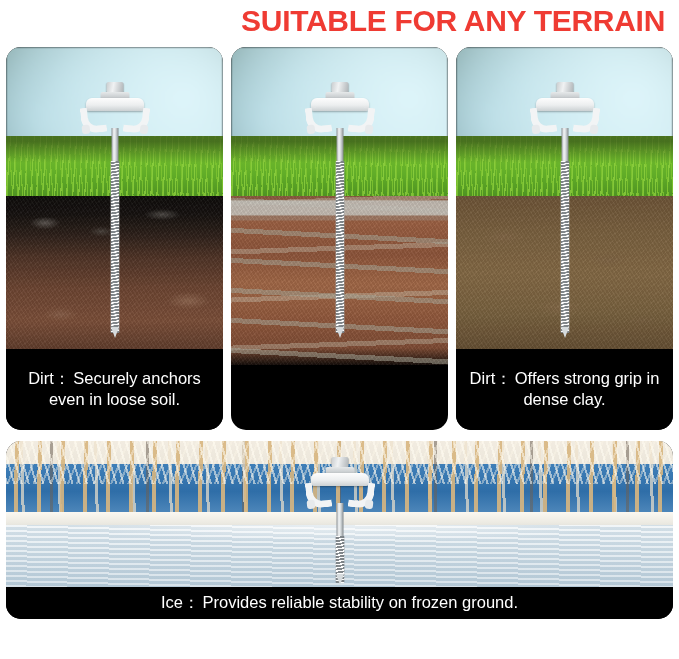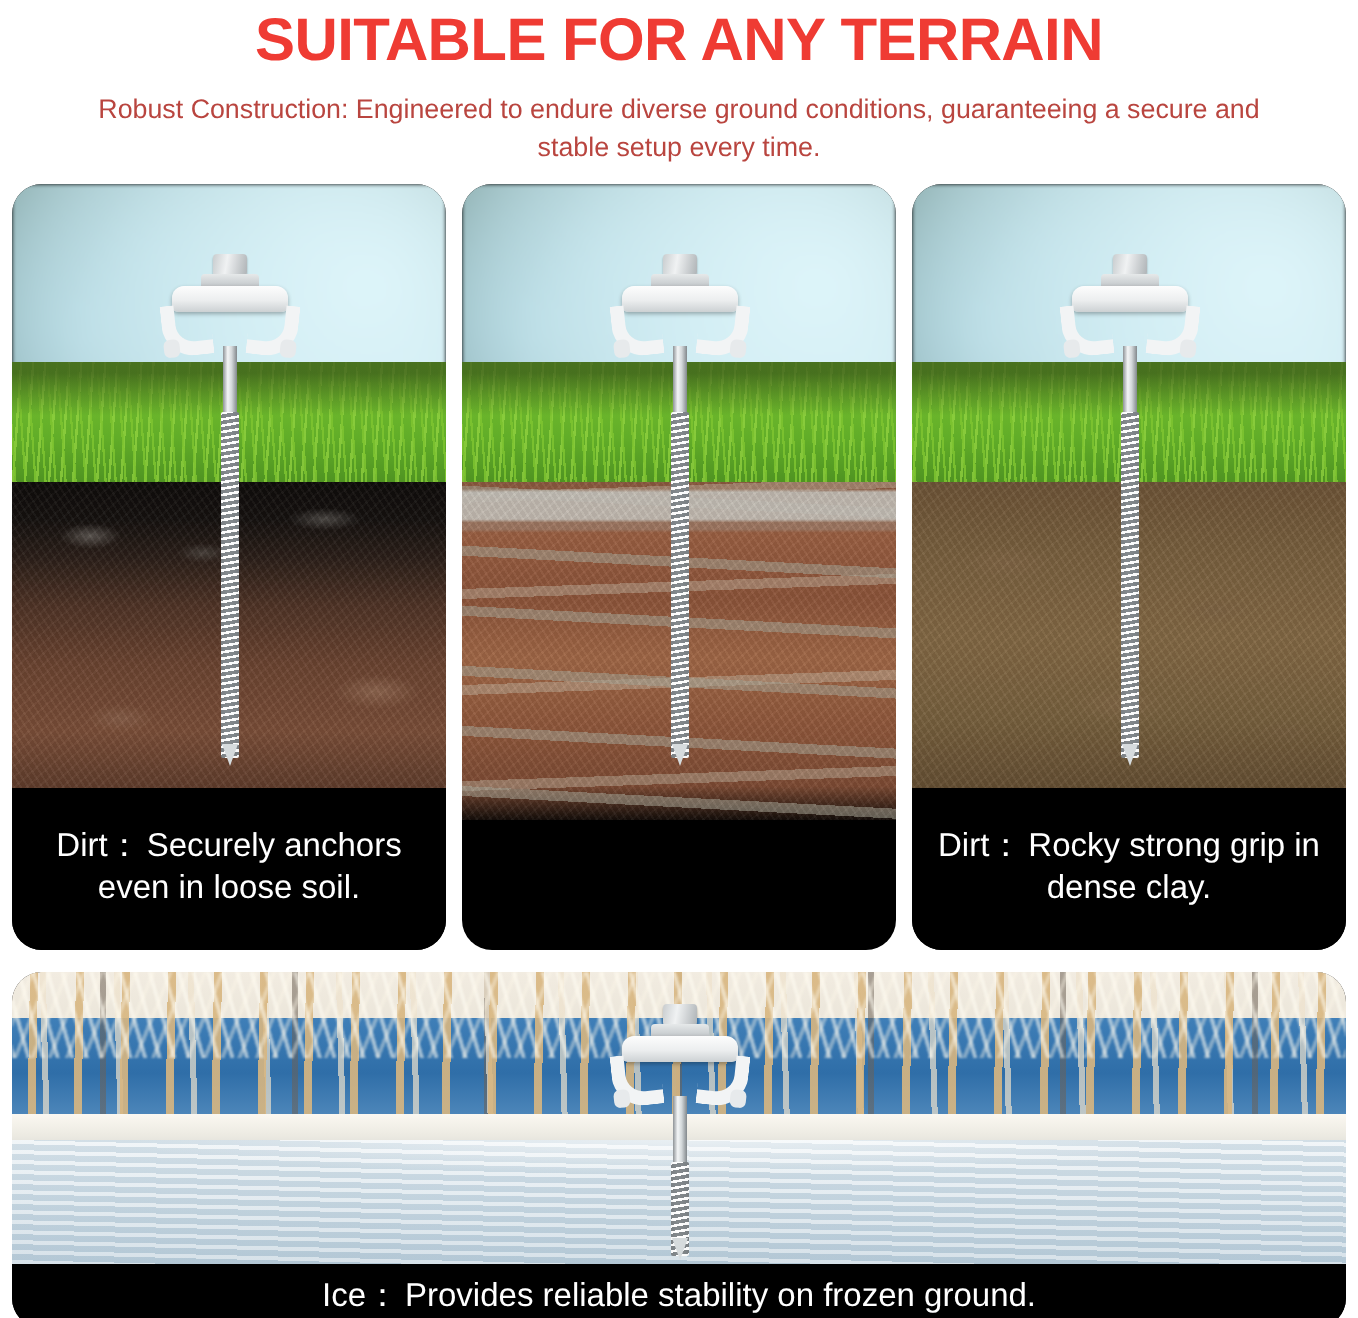--- a/index.html
+++ b/index.html
@@ -9,21 +9,21 @@
     width: 679px;
     height: 659px;
     background: #ffffff;
     font-family: "Liberation Sans", sans-serif;
     overflow: hidden;
   }
 
   .page { width: 679px; height: 659px; position: relative; }
 
   
-  .header { padding: 4px 14px 0 14px; text-align: center; }
+  .header { padding: 4px 14px 0 14px; text-align: right; }
 
   .main-title {
     font-size: 30px;
     font-weight: bold;
     color: #ef3b33;
     letter-spacing: -0.3px;
     line-height: 1.12;
     white-space: nowrap;
   }
 
@@ -278,21 +278,20 @@
 
   .caption-ice { height: 32px; font-size: 16.5px; }
 </style>
 </head>
 <body>
 
 <div class="page">
 
   <div class="header">
     <div class="main-title">SUITABLE FOR ANY TERRAIN</div>
-    <div class="subtitle">Robust Construction: Engineered to endure diverse ground conditions, guaranteeing a secure and stable setup every time.</div>
   </div>
 
   <div class="terrain-row">
 
     <div class="panel panel-top">
       <div class="photo">
         <div class="bokeh"></div>
         <div class="grass"></div>
         <div class="soil soil-dirt"></div>
         <div class="anchor">
@@ -348,21 +347,21 @@
             <div class="hook hook-l"></div>
             <div class="hook hook-r"></div>
           </div>
           <div class="shaft-smooth"></div>
           <div class="shaft-thread"></div>
           <div class="shaft-tip"></div>
         </div>
       </div>
       <div class="caption caption-top">
         <div class="caption-text">
-          <span class="term">Dirt</span><span class="sep">：</span><span>Rocky strong grip in dense clay.</span>
+          <span class="term">Dirt</span><span class="sep">：</span><span>Offers strong grip in dense clay.</span>
         </div>
       </div>
     </div>
 
   </div>
 
   <div class="ice-wrap">
     <div class="panel panel-ice">
       <div class="ice-photo">
         <div class="ice-sky"></div>

